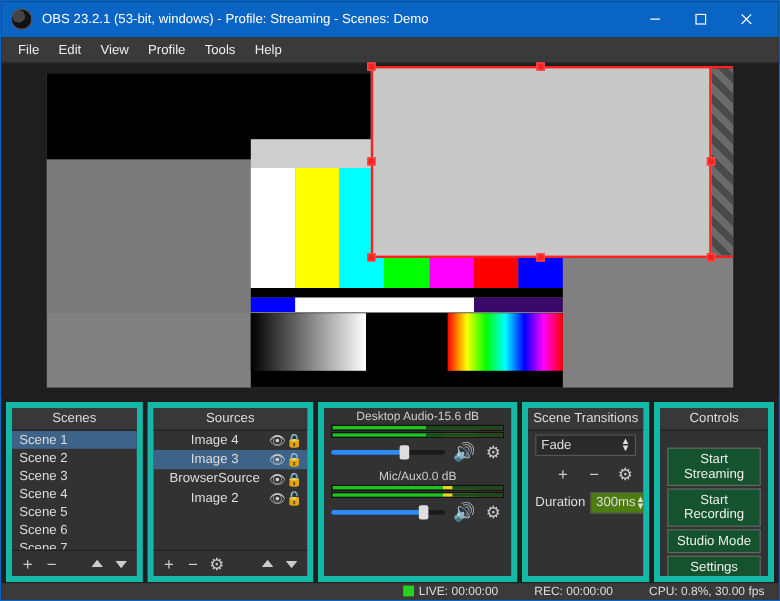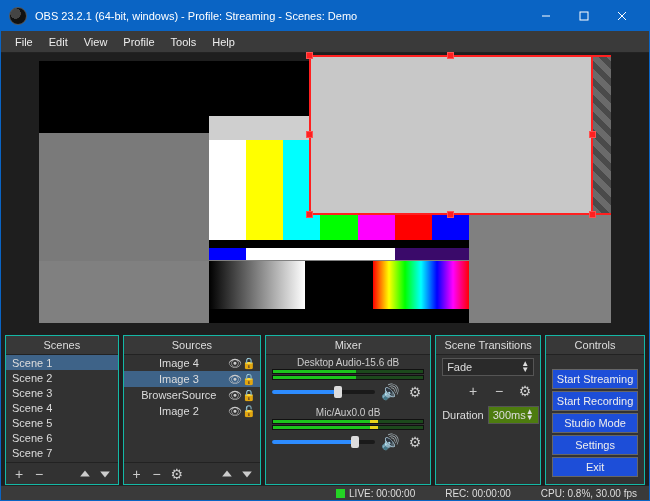--- a/index.html
+++ b/index.html
@@ -9,21 +9,21 @@
   .titlebar .title { flex: 1; font-size: 11px; }
   .titlebar .winbtn { width: 38px; height: 30px; display: flex; align-items: center; justify-content: center; color: #fff; }
   .titlebar .winbtn svg { width: 10px; height: 10px; }
   .menubar { height: 22px; background: #3a3a3a; display: flex; align-items: center; padding: 0 6px; gap: 0; border-bottom: 1px solid #222; }
   .menubar span { padding: 3px 8px; font-size: 11px; color: #eee; }
   .preview { height: 278px; background: #1e1e1e; position: relative; padding: 8px 38px; }
   .canvas { position: relative; width: 572px; height: 262px; background: #808080; overflow: visible; }
   .blk { position: absolute; }
   .selhandle { position:absolute; width:7px; height:7px; background:#ff2020; border:1px solid #ff5050; }
   .panels { display: flex; height: 154px; padding: 4px 4px 0 4px; gap: 4px; }
-  .panel { background: #323232; display: flex; flex-direction: column; border: 1px solid #14b8a6; }
+  .panel { background: #323232; display: flex; flex-direction: column; border: 5px solid #14b8a6; }
   .phead { text-align: center; font-size: 11px; padding: 3px 0; background: #383838; border-bottom: 1px solid #222; color: #ddd; }
   .pbody { flex: 1; overflow: hidden; position: relative; }
   .list .item { padding: 2px 6px; font-size: 11px; color: #ddd; height: 15px; line-height: 12px; }
   .list .item.sel { background: #3e6388; }
   .pfoot { height: 22px; display: flex; align-items: center; gap: 2px; padding: 0 4px; border-top: 1px solid #222; }
   .iconbtn { width: 18px; height: 18px; display: flex; align-items: center; justify-content: center; color: #ccc; font-size: 14px; }
   .sources .srow { display: flex; align-items: center; padding: 2px 4px; font-size: 11px; height: 16px; text-align: center; }
   .sources .srow.sel { background: #3e6388; }
   .sources .srow .label { flex: 1; padding-left: 2px; }
   .sources .srow .eye, .sources .srow .lock { width: 14px; display:flex; justify-content:center; color:#ccc; }
@@ -34,31 +34,31 @@
   .meter.a1::after { left: 55%; right:0; }
   .meter.a2::after { left: 70%; right:0; }
   .sliderrow { display:flex; align-items:center; gap:6px; margin-top:3px; }
   .slider { flex:1; height:4px; background:#1a1a1a; position:relative; border-radius:2px; }
   .slider .fill { position:absolute; left:0; top:0; bottom:0; background:#2d8cff; border-radius:2px; }
   .slider .thumb { position:absolute; top:-4px; width:8px; height:12px; background:#ddd; border-radius:2px; }
   .spk { display:flex; align-items:center; }
   .trans .trow { display:flex; align-items:center; padding:3px 6px; gap:4px; font-size:11px; }
   .selectbox { flex:1; background:#2a2a2a; border:1px solid #555; padding:2px 4px; display:flex; justify-content:space-between; align-items:center; color:#ddd; font-size:11px; }
   .durbox { width:54px; background:#4d7c0f; border:1px solid #555; padding:2px 4px; display:flex; justify-content:space-between; align-items:center; font-size:11px; }
-  .controls .btn { margin: 2px 6px; padding: 3px 0; text-align:center; background: #1d4ed8; border:1px solid #666; font-size:11px; color:#eee; }
+  .controls .btn { margin: 2px 6px; padding: 3px 0; text-align:center; background: #14532d; border:1px solid #666; font-size:11px; color:#eee; }
   .statusbar { height: 15px; background: #3a3a3a; display:flex; align-items:center; justify-content:flex-end; gap: 30px; padding: 0 12px; font-size: 10px; color:#ddd; border-top:1px solid #222; }
   .greenbox { width:9px; height:9px; background:#24d424; display:inline-block; margin-right:4px; vertical-align:middle; }
   .hatch { background: repeating-linear-gradient(45deg, #6a6a6a 0 6px, #4a4a4a 6px 12px); }
 </style>
 </head>
 <body>
 
 <div class="titlebar">
   <div class="logo"></div>
-  <div class="title">OBS 23.2.1 (64-bit, windows) - Profile: Streaming - Scenes: Demo</div>
+  <div class="title">OBS 23.2.1 (53-bit, windows) - Profile: Streaming - Scenes: Demo</div>
   <div class="winbtn">
       <svg viewBox="0 0 10 10">
         <line x1="1" y1="5" x2="9" y2="5" stroke="#fff" stroke-width="1"></line>
       </svg>
     </div>
   <div class="winbtn">
       <svg viewBox="0 0 10 10">
         <rect x="1" y="1" width="8" height="8" fill="none" stroke="#fff" stroke-width="1"></rect>
       </svg>
     </div>
@@ -189,21 +189,20 @@
         </div>
       <div class="iconbtn">
           <svg width="12" height="12" viewBox="0 0 10 10">
             <path d="M5 8 L9 3 L1 3 Z" fill="#ccc"></path>
           </svg>
         </div>
     </div>
   </div>
 
   <div class="panel mixer" style="width:168px;">
-    <div class="phead">Mixer</div>
     <div class="pbody">
       <div class="mrow">
         <div class="mhead">
             <span>Desktop Audio</span>
             <span>-15.6 dB</span>
           </div>
         <div class="meter a1"></div>
         <div class="meter a1"></div>
         <div class="sliderrow">
           <div class="slider">

